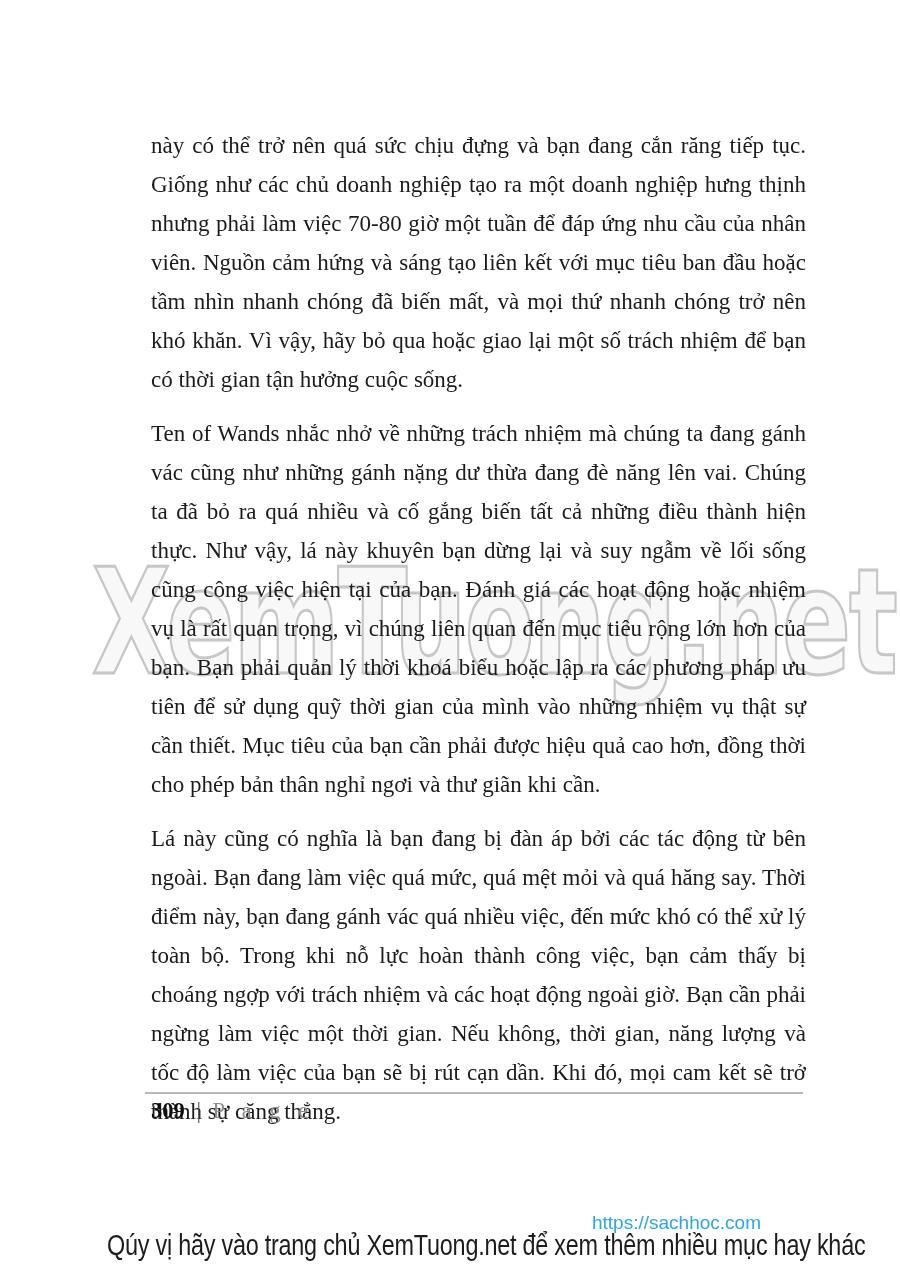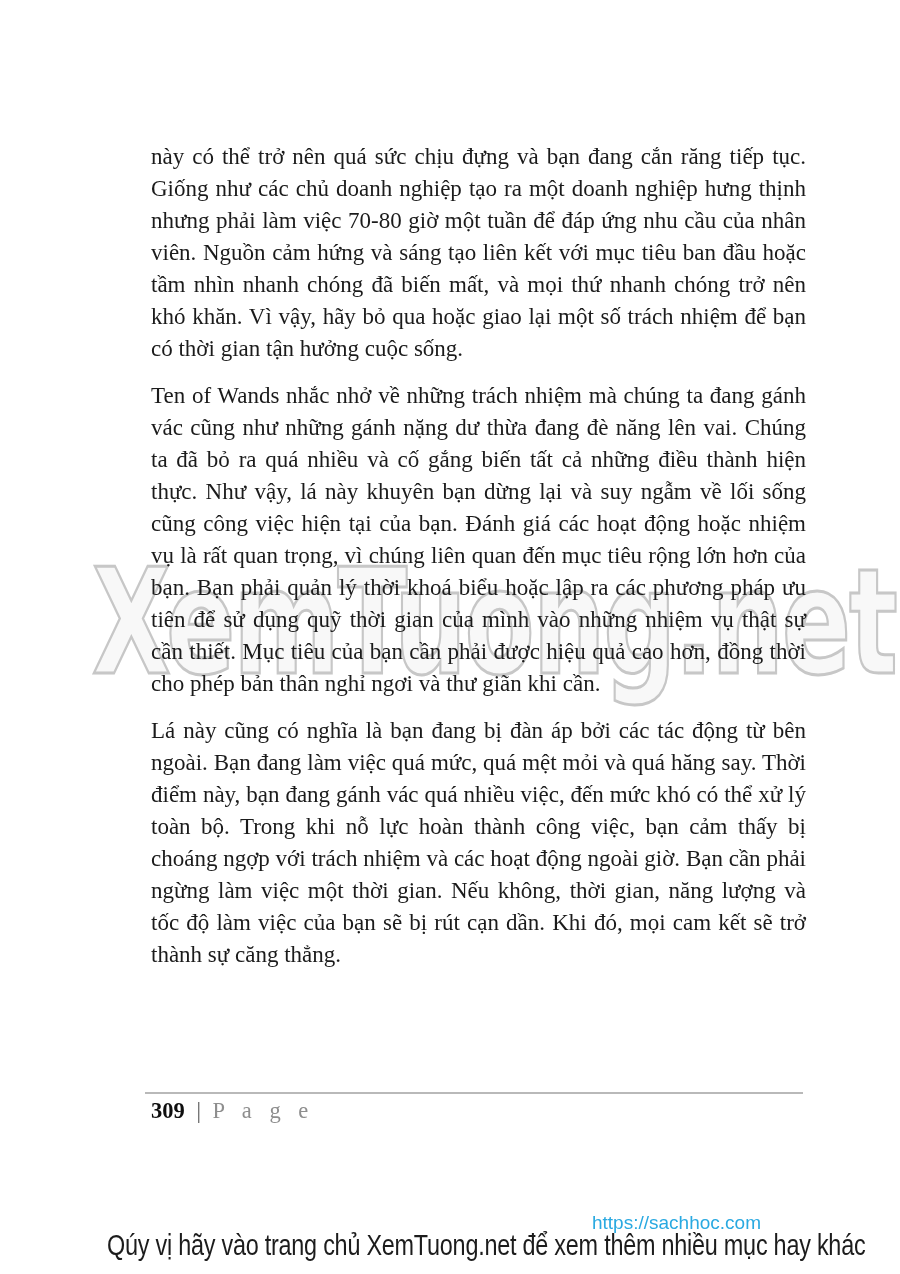--- a/index.html
+++ b/index.html
@@ -25,26 +25,26 @@
     white-space: nowrap;
     color: rgba(240, 240, 240, 0.45);
     -webkit-text-stroke: 3px #c7c7c7;
     transform: scaleX(0.70);
     transform-origin: left top;
     pointer-events: none;
   }
   .content {
     position: absolute;
     left: 151px;
-    top: 141px;
+    top: 126px;
     width: 655px;
     z-index: 2;
     color: #1b1b1b;
     font-size: 23px;
-    line-height: 32px;
+    line-height: 39px;
     text-align: justify;
   }
   .content p { margin: 0 0 15px 0; }
   .content h2 {
     font-size: 23.5px;
     font-weight: 700;
     color: #111111;
     margin: 21px 0 15px 0;
     letter-spacing: 0.3px;
     text-align: left;

